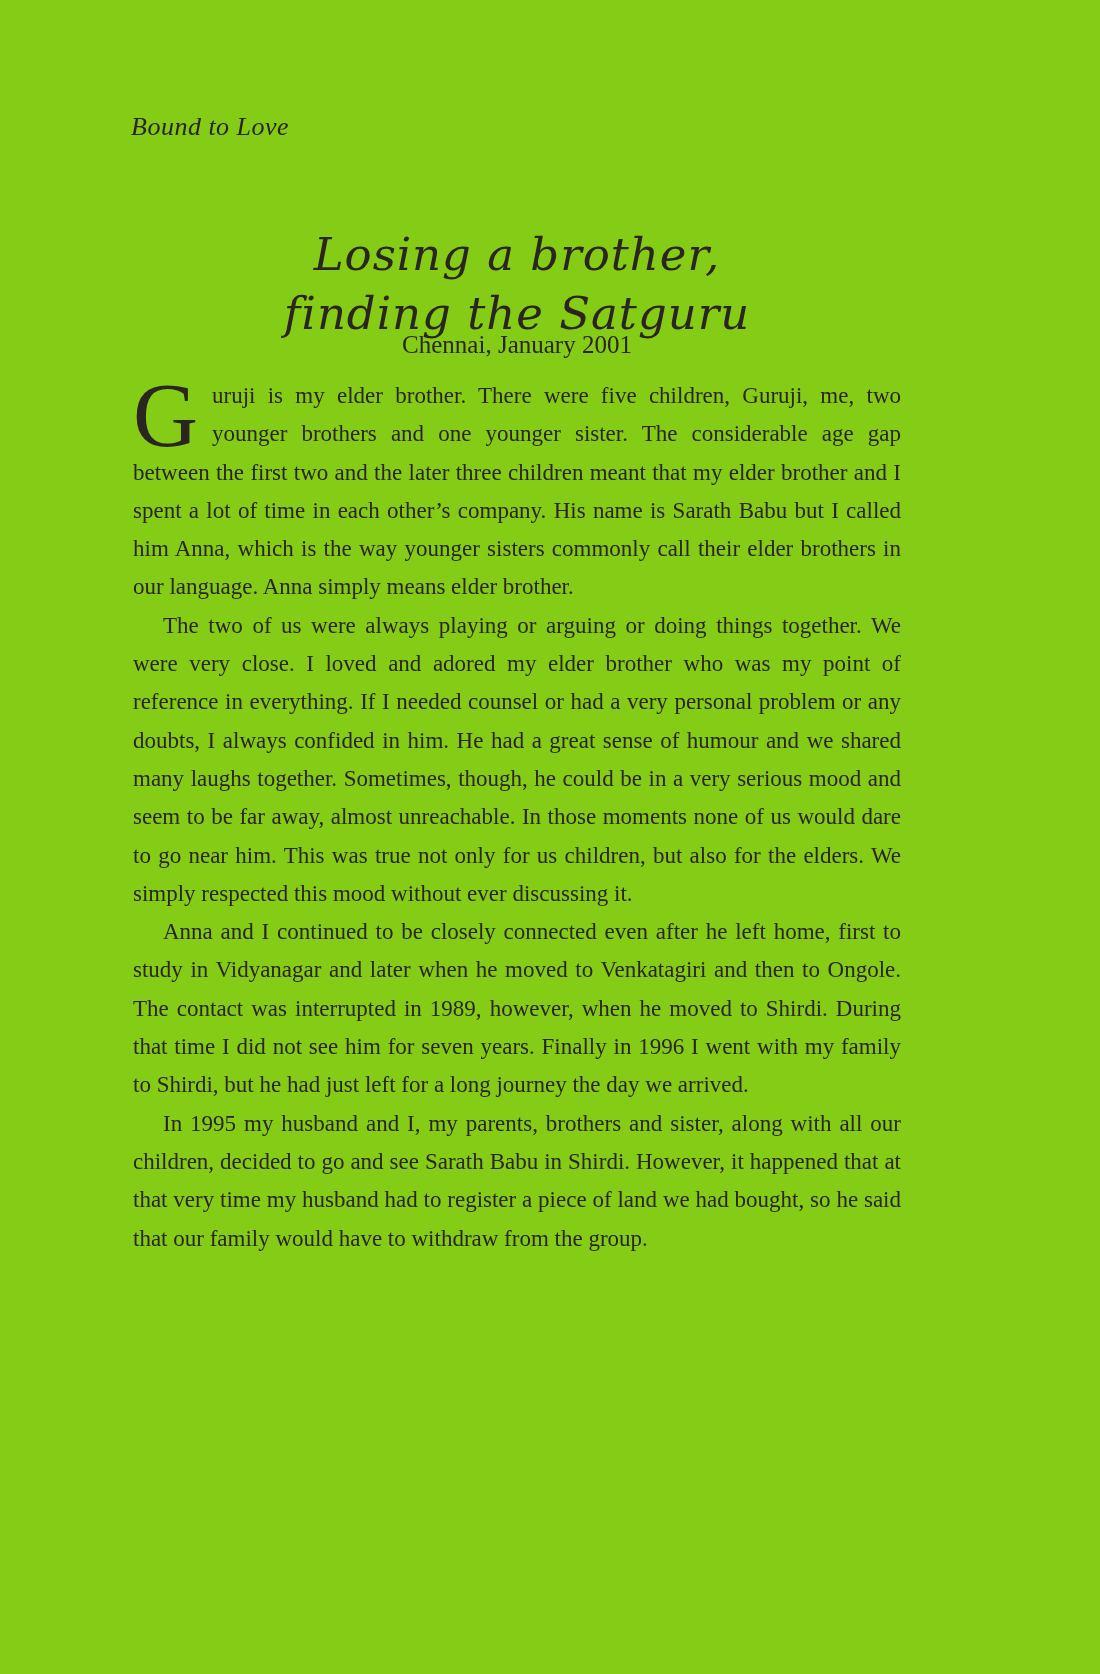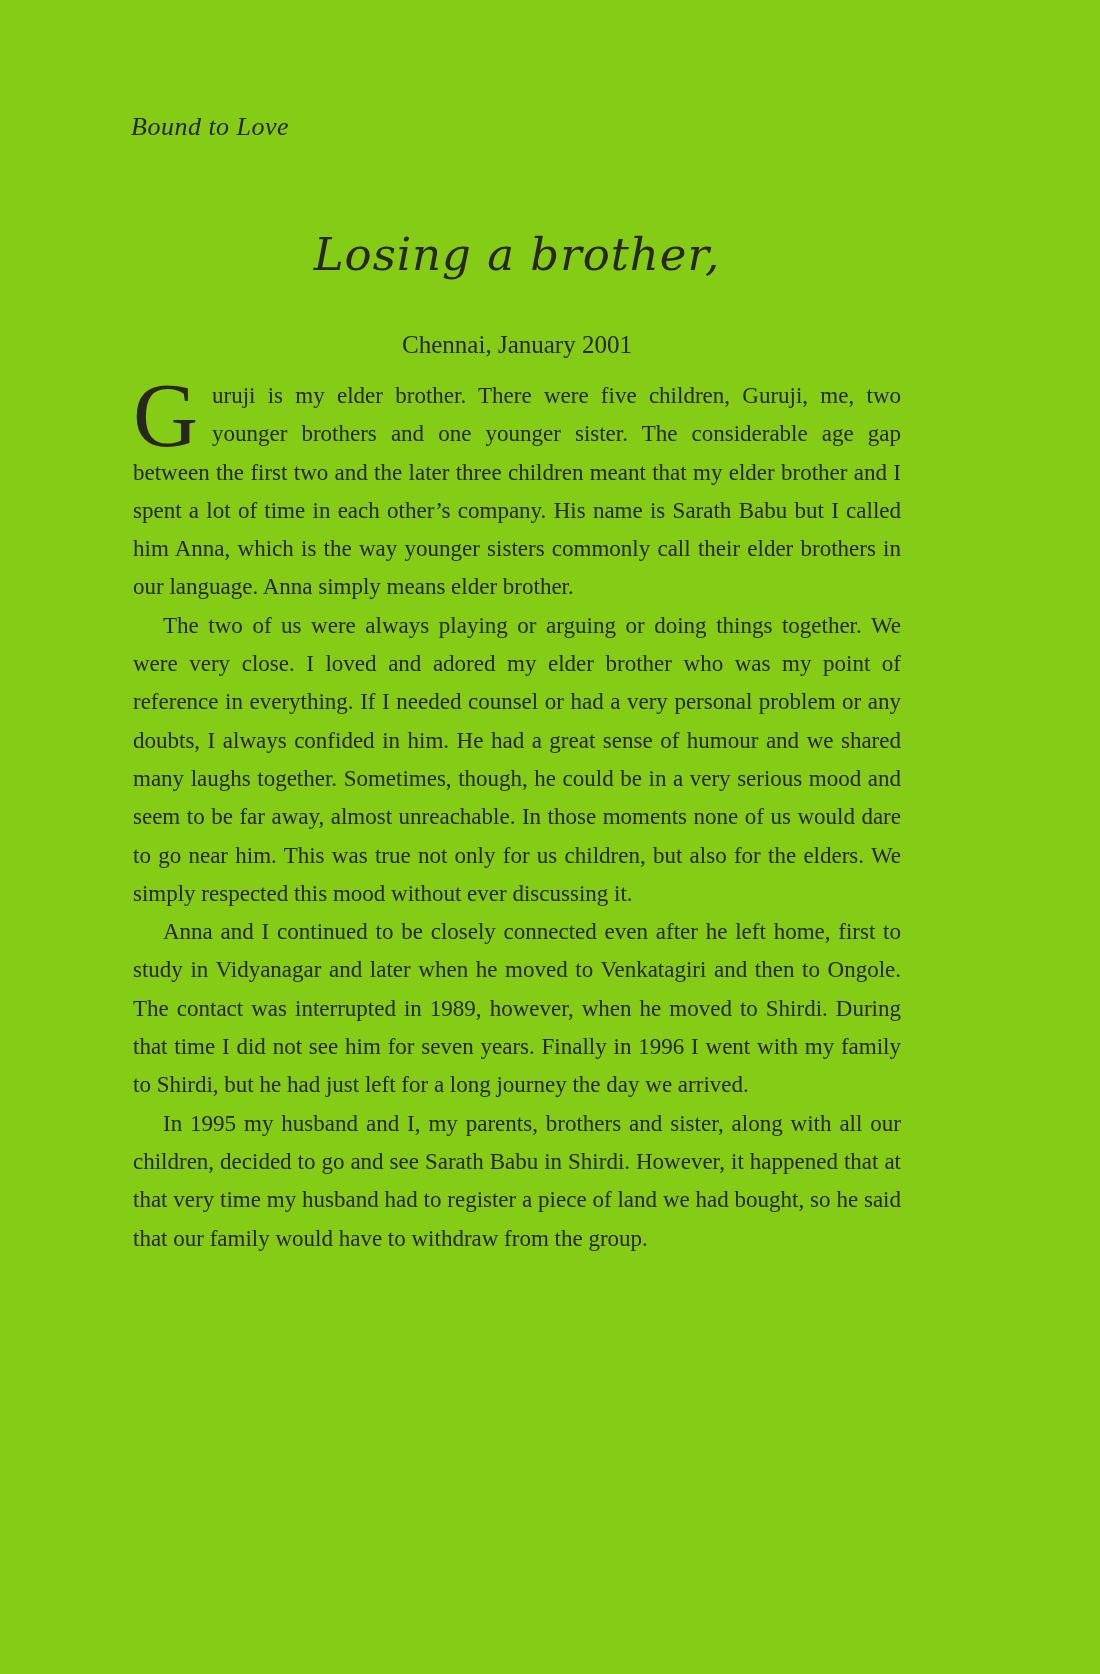--- a/index.html
+++ b/index.html
@@ -71,20 +71,21 @@
   }
 </style>
 </head>
 <body>
 
 <div class="page" style="color: rgb(43, 37, 32); background: #84cc16;">
   <div class="running-header">Bound to Love</div>
 
   <div class="chapter-title">
     <div class="title-line">Losing a brother,</div>
+    <div class="title-line">finding the Satguru</div>
   </div>
 
   <div class="dateline">Chennai, January 2001</div>
 
   <div class="body-text">
       <p class="first"><span class="dropcap">G</span><span>uruji is my elder brother. There were five children, Guruji, me, two younger brothers and one younger sister. The considerable age gap between the first two and the later three children meant that my elder brother and I spent a lot of time in each other’s company. His name is Sarath Babu but I called him Anna, which is the way younger sisters commonly call their elder brothers in our language. </span><span class="it">Anna</span><span> simply means elder brother.</span></p>
       <p class=""><span>The two of us were always playing or arguing or doing things together. We were very close. I loved and adored my elder brother who was my point of reference in everything. If I needed counsel or had a very personal problem or any doubts, I always confided in him. He had a great sense of humour and we shared many laughs together. Sometimes, though, he could be in a very serious mood and seem to be far away, almost unreachable. In those moments none of us would dare to go near him. This was true not only for us children, but also for the elders. We simply respected this mood without ever discussing it.</span></p>
       <p class=""><span>Anna and I continued to be closely connected even after he left home, first to study in Vidyanagar and later when he moved to Venkatagiri and then to Ongole. The contact was interrupted in 1989, however, when he moved to Shirdi. During that time I did not see him for seven years. Finally in 1996 I went with my family to Shirdi, but he had just left for a long journey the day we arrived.</span></p>
       <p class=""><span>In 1995 my husband and I, my parents, brothers and sister, along with all our children, decided to go and see Sarath Babu in Shirdi. However, it happened that at that very time my husband had to register a piece of land we had bought, so he said that our family would have to withdraw from the group.</span></p>
     </div>

